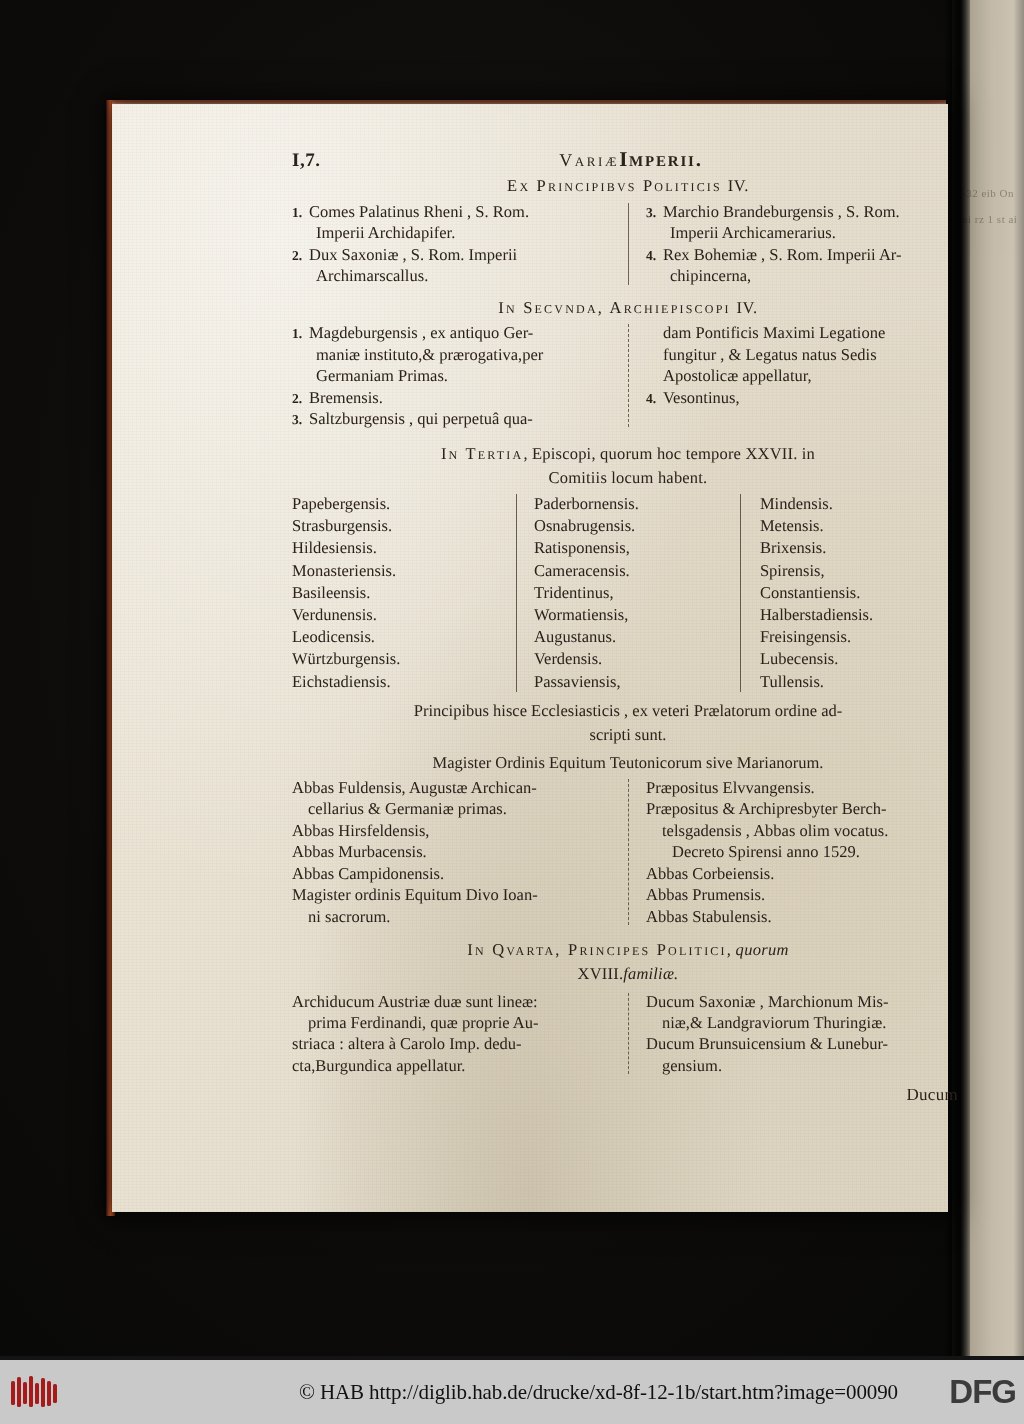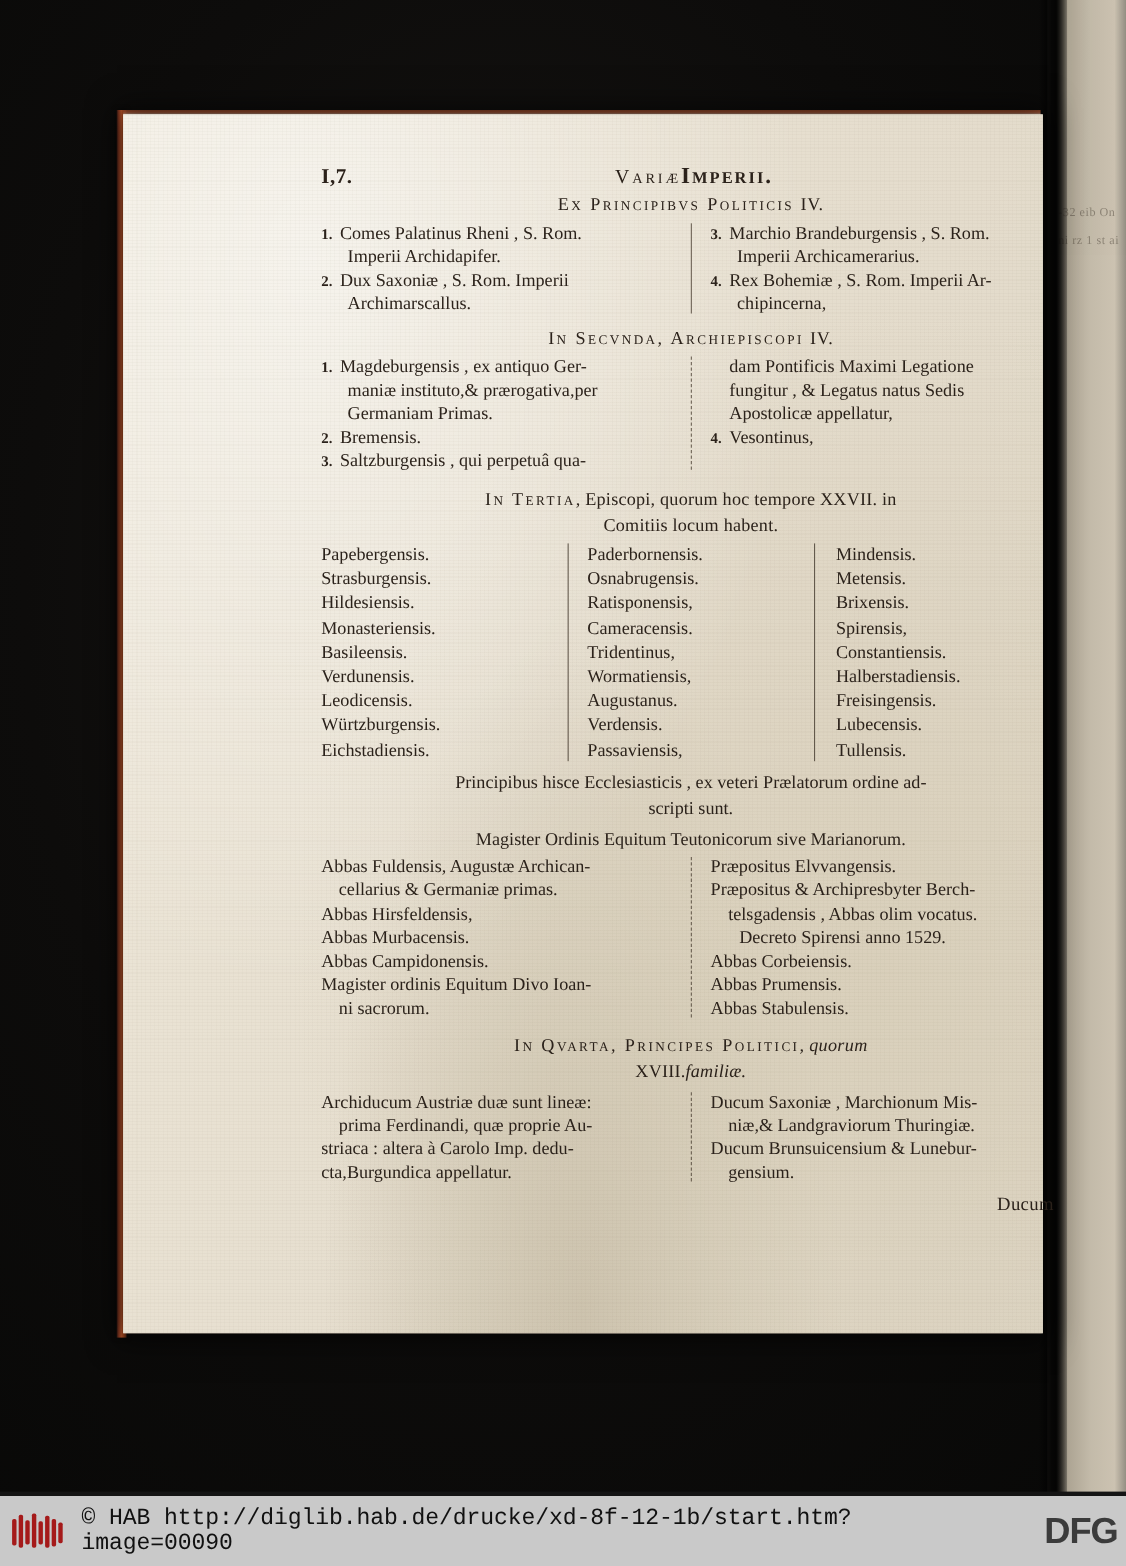--- a/index.html
+++ b/index.html
@@ -242,22 +242,22 @@
     width: 74px;
     height: 64px;
     display: flex;
     align-items: center;
     justify-content: center;
     flex: 0 0 74px;
   }
   #hab-mark svg { display: block; }
   #footer-credit {
     flex: 1;
-    text-align: left;
-    font-family: Liberation Mono, monospace;
+    text-align: right;
+    font-family: Liberation Serif, serif;
     font-size: 21px;
     color: #111111;
     letter-spacing: -.1px;
     padding-right: 30px;
   }
   #dfg-logo {
     flex: 0 0 96px;
     font-family: "Liberation Sans", sans-serif;
     font-weight: bold;
     font-size: 33px;

